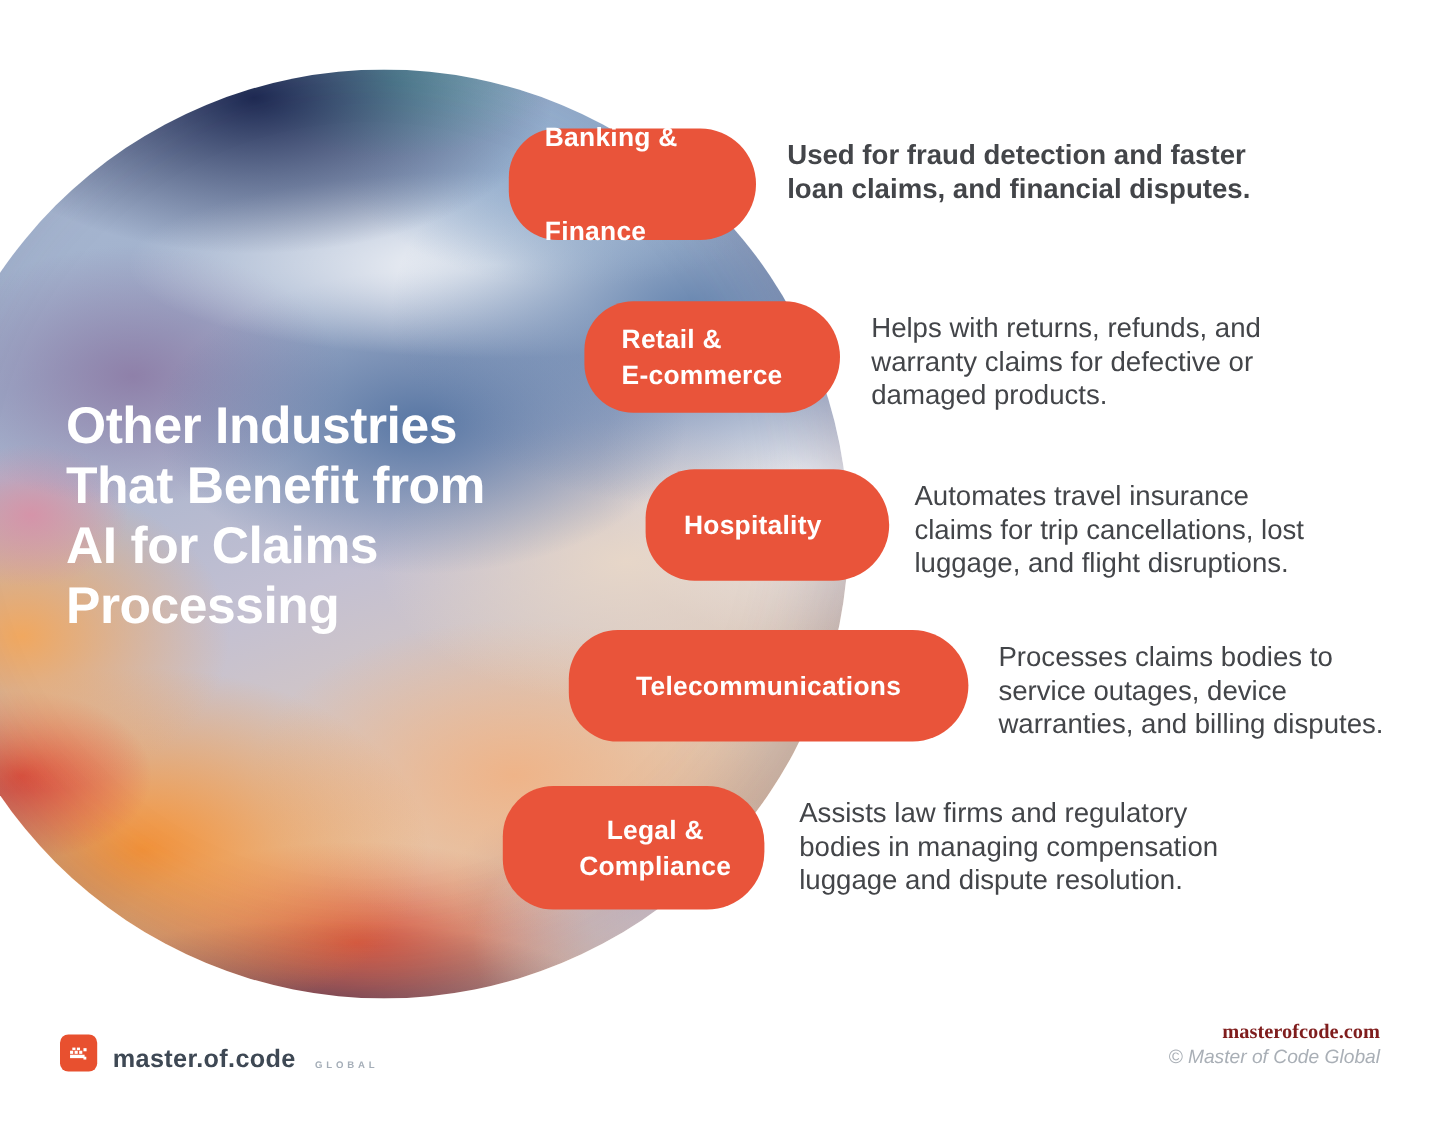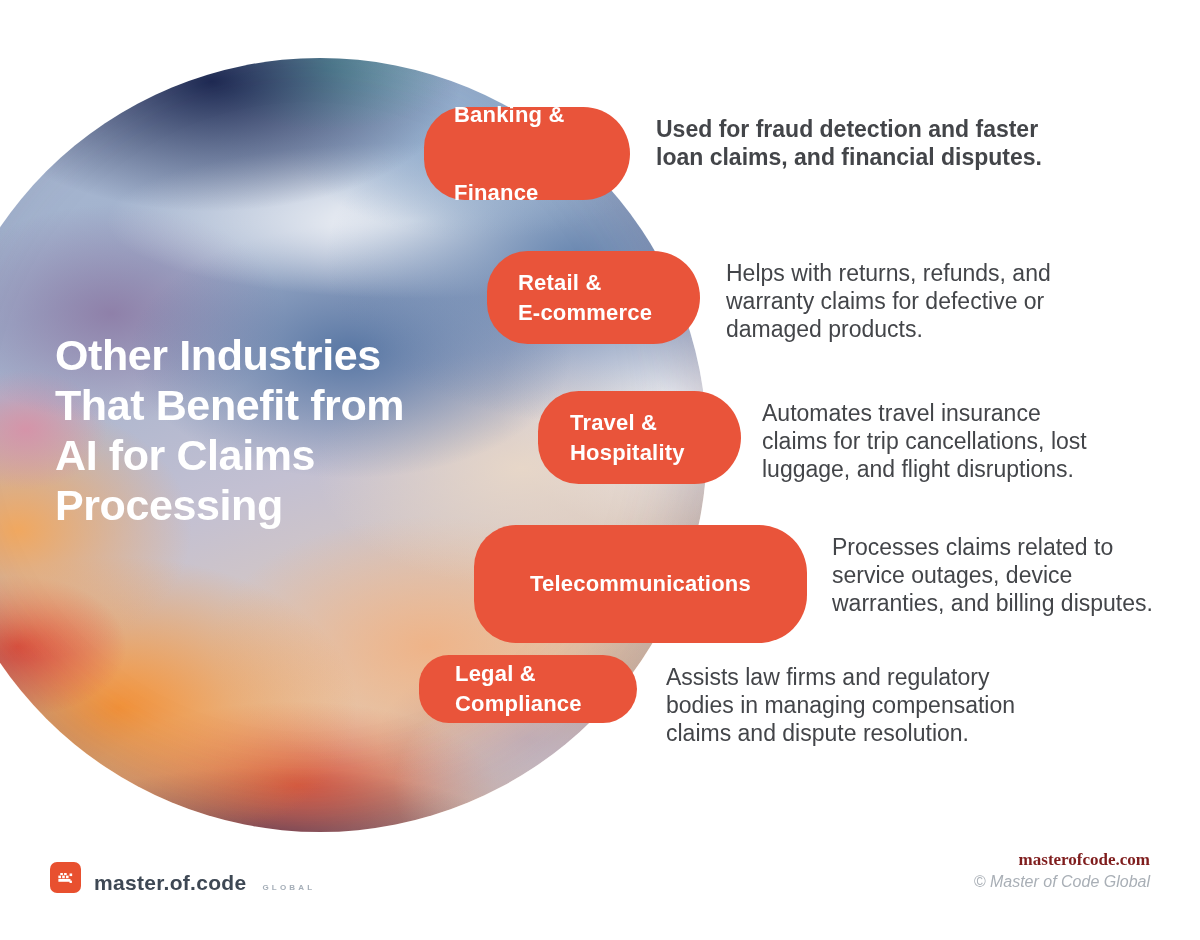--- a/index.html
+++ b/index.html
@@ -48,22 +48,22 @@
     position:absolute;z-index:2;background:#E9543A;color:#ffffff;
     display:flex;flex-direction:column;justify-content:center;
     font-weight:700;font-size:22px;line-height:30px;letter-spacing:0.2px;
     border-radius:42px 48px 48px 42px;
   }
   .pill-line{white-space:nowrap;}
   .pill-line:empty{display:none;}
   .p1{left:424px;top:107px;width:206px;height:93px;padding-left:30px;box-sizing:border-box;gap:48px;}
   .p2{left:487px;top:251px;width:213px;height:93px;padding-left:31px;box-sizing:border-box;}
   .p3{left:538px;top:391px;width:203px;height:93px;padding-left:32px;box-sizing:border-box;}
-  .p4{left:474px;top:525px;width:333px;height:118px;align-items:center;text-align:center;}
-  .p5{left:419px;top:655px;width:218px;height:68px;padding-left:36px;box-sizing:border-box;}
+  .p4{left:474px;top:525px;width:333px;height:93px;align-items:center;text-align:center;}
+  .p5{left:419px;top:655px;width:218px;height:103px;padding-left:36px;box-sizing:border-box;align-items:center;}
 
   
   .desc{position:absolute;z-index:2;color:#434549;font-size:23px;line-height:28px;}
   .desc-line{white-space:nowrap;}
   .d1{left:656px;top:115px;font-weight:bold;}
   .d2{left:726px;top:259px;}
   .d3{left:762px;top:399px;}
   .d4{left:832px;top:533px;}
   .d5{left:666px;top:663px;}
 
@@ -107,47 +107,46 @@
     <div class="pill-line">Retail &amp;</div>
     <div class="pill-line">E-commerce</div>
   </div>
   <div class="desc d2">
     <div class="desc-line">Helps with returns, refunds, and</div>
     <div class="desc-line">warranty claims for defective or</div>
     <div class="desc-line">damaged products.</div>
   </div>
 
   <div class="pill p3">
-    <div class="pill-line">Travel &amp;</div>
     <div class="pill-line">Hospitality</div>
   </div>
   <div class="desc d3">
     <div class="desc-line">Automates travel insurance</div>
     <div class="desc-line">claims for trip cancellations, lost</div>
     <div class="desc-line">luggage, and flight disruptions.</div>
   </div>
 
   <div class="pill p4">
     <div class="pill-line">Telecommunications</div>
 
   </div>
   <div class="desc d4">
-    <div class="desc-line">Processes claims related to</div>
+    <div class="desc-line">Processes claims bodies to</div>
     <div class="desc-line">service outages, device</div>
     <div class="desc-line">warranties, and billing disputes.</div>
   </div>
 
   <div class="pill p5">
     <div class="pill-line">Legal &amp;</div>
     <div class="pill-line">Compliance</div>
   </div>
   <div class="desc d5">
     <div class="desc-line">Assists law firms and regulatory</div>
     <div class="desc-line">bodies in managing compensation</div>
-    <div class="desc-line">claims and dispute resolution.</div>
+    <div class="desc-line">luggage and dispute resolution.</div>
   </div>
 
   <div class="footer-left">
     <div class="logo-box">
       <svg width="19" height="19" viewBox="0 0 16 16" aria-hidden="true">
         <g fill="#ffffff">
           <rect x="2" y="9.2" width="10.2" height="2.4"></rect>
           <rect x="2" y="6.4" width="2.2" height="2.2"></rect>
           <rect x="5.2" y="6.4" width="2.2" height="2.2"></rect>
           <rect x="8.4" y="6.4" width="2.2" height="2.2"></rect>

